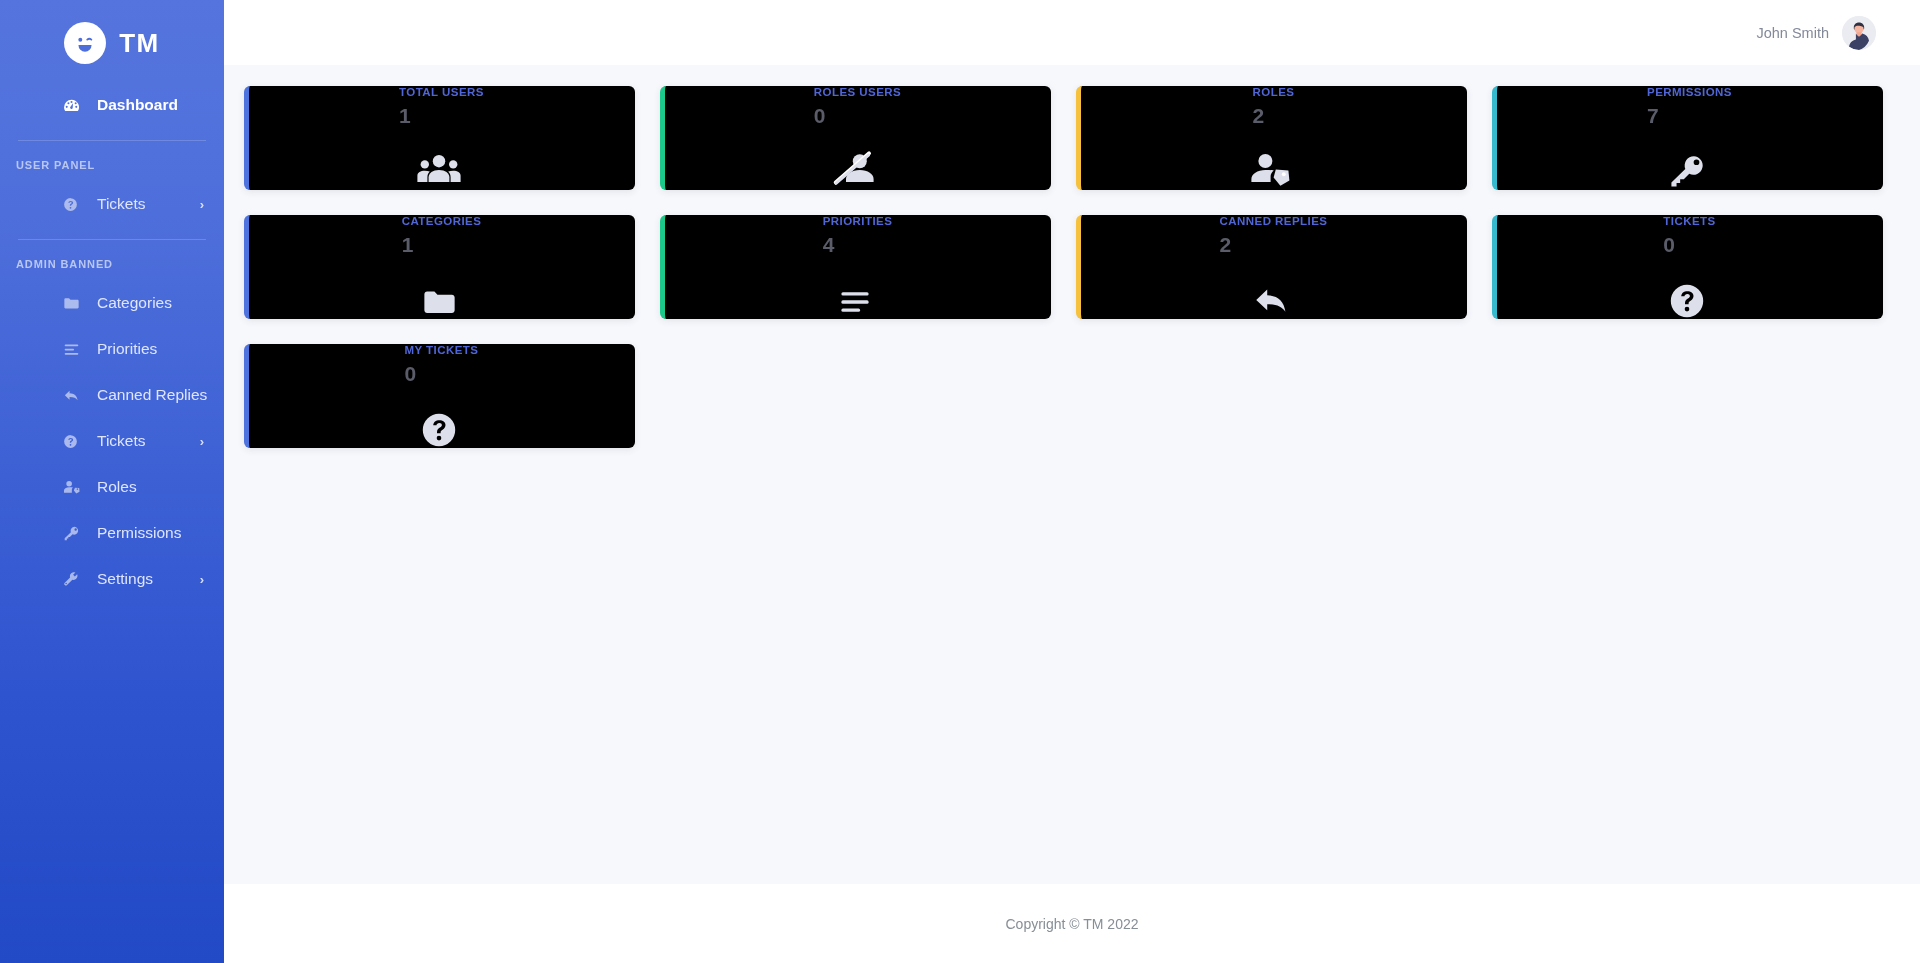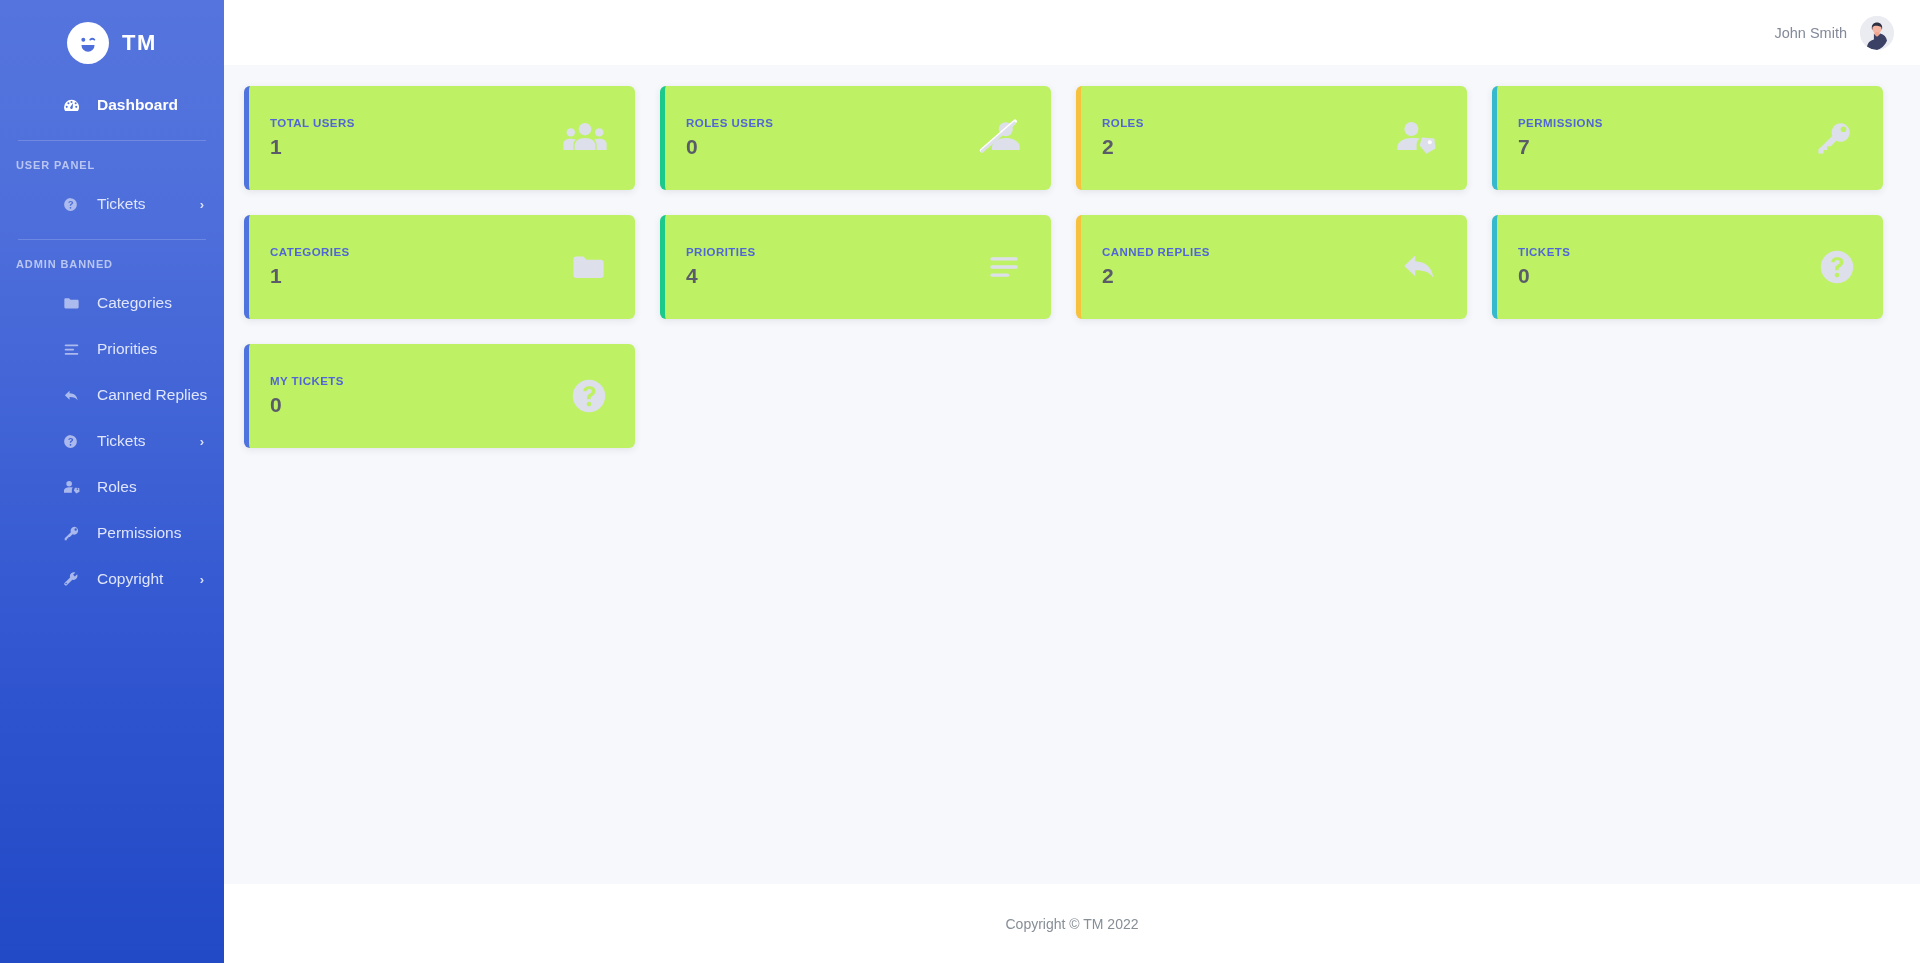--- a/index.html
+++ b/index.html
@@ -39,21 +39,21 @@
     width: 42px;
     height: 42px;
     border-radius: 50%;
     background: #ffffff;
     display: flex;
     align-items: center;
     justify-content: center;
   }
   .brand-logo svg { display: block; }
   .brand-name {
-    font-size: 22px;
+    font-size: 26px;
     font-weight: bold;
     letter-spacing: 1.5px;
     color: #ffffff;
   }
 
   .nav-item {
     display: flex;
     align-items: center;
     height: 46px;
     padding: 0 20px 0 18px;
@@ -104,21 +104,21 @@
     background: #ffffff;
   }
 
   .topbar {
     height: 65px;
     flex: 0 0 65px;
     background: #ffffff;
     display: flex;
     align-items: center;
     justify-content: flex-end;
-    padding-right: 26px;
+    padding-right: 44px;
   }
   .user-box {
     display: flex;
     align-items: center;
     gap: 13px;
     cursor: pointer;
   }
   .user-name {
     font-size: 14.5px;
     color: #838999;
@@ -143,29 +143,30 @@
   .card-grid {
     display: flex;
     flex-wrap: wrap;
     gap: 25px 25px;
     padding-top: 9px;
   }
 
   .stat-card {
     width: 391px;
     height: 104px;
-    background: #bef264;
+    background: #000000;
     border-radius: 6px;
     box-shadow: 0 2px 7px rgba(58,59,69,0.10);
     border-left-width: 5px;
     border-left-style: solid;
     display: flex;
     align-items: center;
     padding: 0 22px 0 21px;
     position: relative;
+    flex-direction: column;
   }
   .stat-text { flex: 1 1 auto; min-width: 0; }
   .stat-label {
     font-size: 11.5px;
     font-weight: bold;
     letter-spacing: 0.45px;
     color: #5166d6;
     margin-bottom: 7px;
   }
   .stat-value {
@@ -302,21 +303,21 @@
       </span>
       <span class="nav-label">Permissions</span>
     </div>
 
     <div class="nav-item">
       <span class="nav-icon">
         <svg width="17" height="17" viewBox="0 0 20 20" fill="#c3cdf2" aria-hidden="true">
           <path d="M16.6 3.8l-2.7 2.7-2-2 2.7-2.7a4.8 4.8 0 0 0-6.3 5.8L2.1 13.8a1.9 1.9 0 1 0 2.7 2.7l6.2-6.2a4.8 4.8 0 0 0 5.6-6.5zM3.7 15.7a.9.9 0 1 1 0-1.8.9.9 0 0 1 0 1.8z"></path>
         </svg>
       </span>
-      <span class="nav-label">Copyright</span>
+      <span class="nav-label">Settings</span>
       <span class="nav-caret">›</span>
     </div>
 
   </nav>
 
   <div class="content-wrap">
 
     <header class="topbar">
       <div class="user-box">
         <span class="user-name">John Smith</span>

